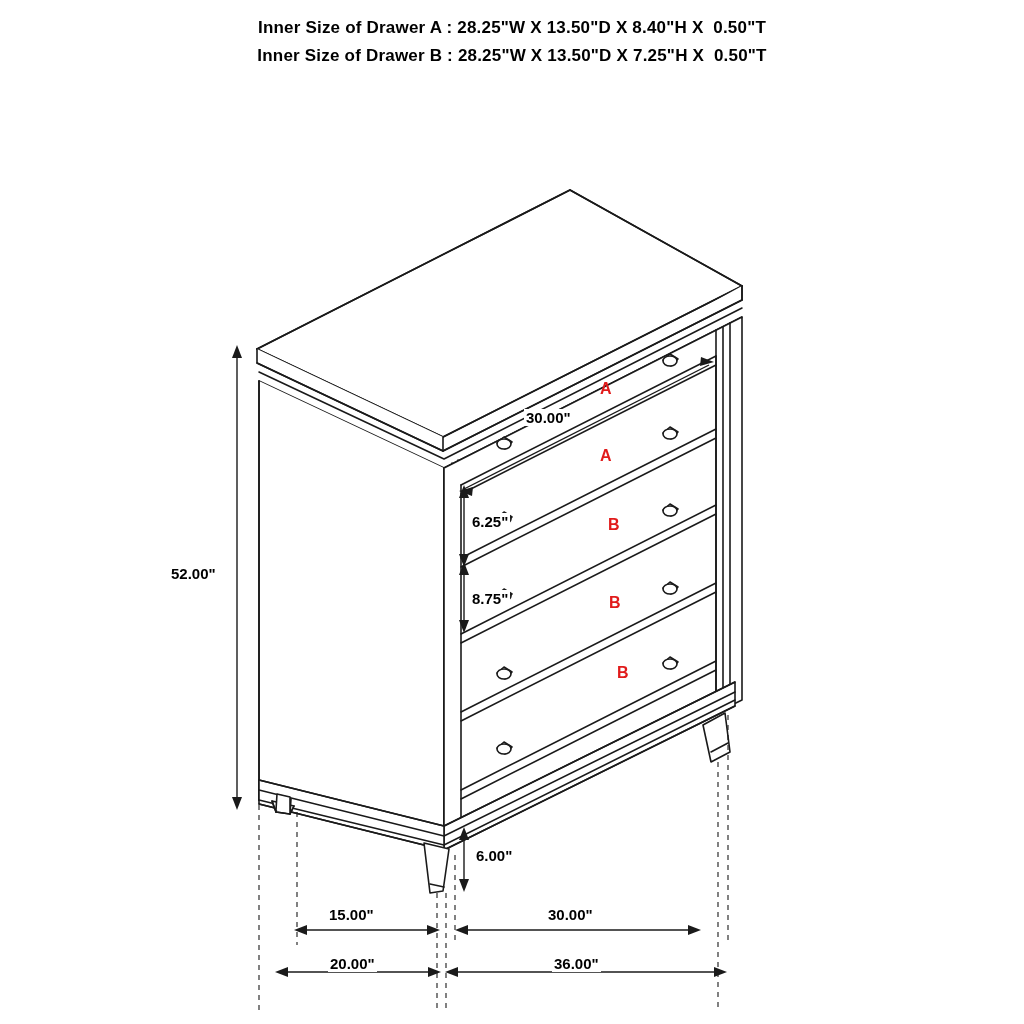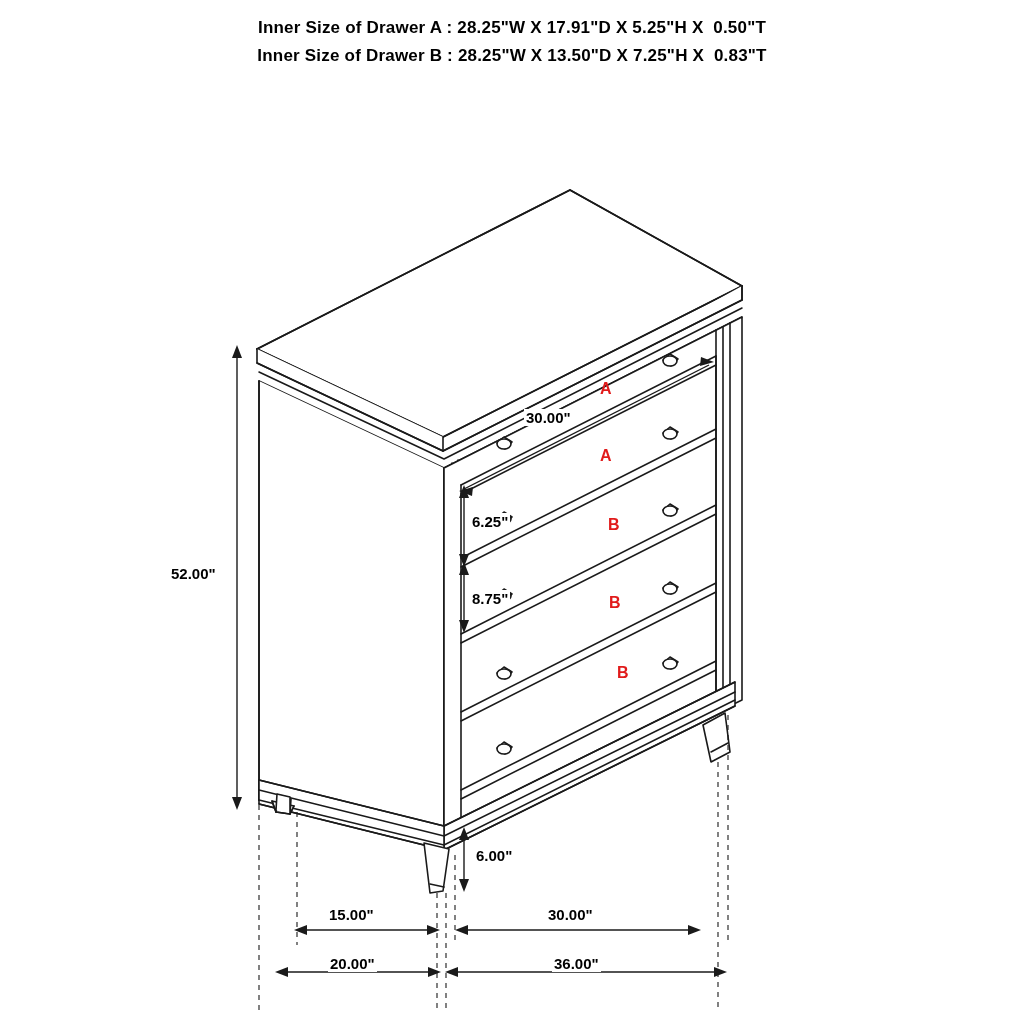--- a/index.html
+++ b/index.html
@@ -56,22 +56,22 @@
     width: 1024px;
     height: 1024px;
     overflow: visible;
   }
 </style>
 </head>
 <body>
 
 <div id="diagram-root">
 
-  <div class="header-line" id="header-line-1">Inner Size of Drawer A : 28.25"W X 17.91"D X 5.25"H X  0.50"T</div>
-  <div class="header-line" id="header-line-2">Inner Size of Drawer B : 28.25"W X 13.50"D X 7.25"H X  0.83"T</div>
+  <div class="header-line" id="header-line-1">Inner Size of Drawer A : 28.25"W X 13.50"D X 8.40"H X  0.50"T</div>
+  <div class="header-line" id="header-line-2">Inner Size of Drawer B : 28.25"W X 13.50"D X 7.25"H X  0.50"T</div>
 
   <svg class="art" viewBox="0 0 1024 1024">
     <g fill="none" stroke="#1a1a1a" stroke-width="1.6" stroke-linejoin="round" stroke-linecap="round">
 
       <g>
         <path d="M257 349 L570 190 L742 286 L443 437 Z" fill="#ffffff"></path>
         <path d="M257 349 L570 190"></path>
         <path d="M570 190 L742 286"></path>
         <path d="M742 286 L443 437"></path>
         <path d="M443 437 L257 349"></path>

